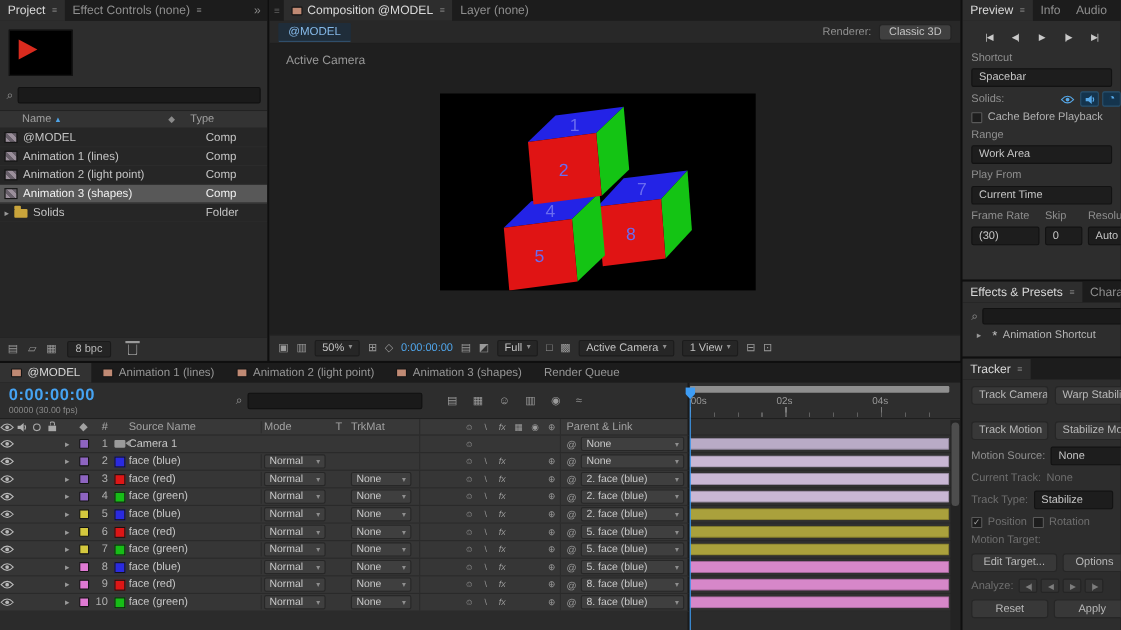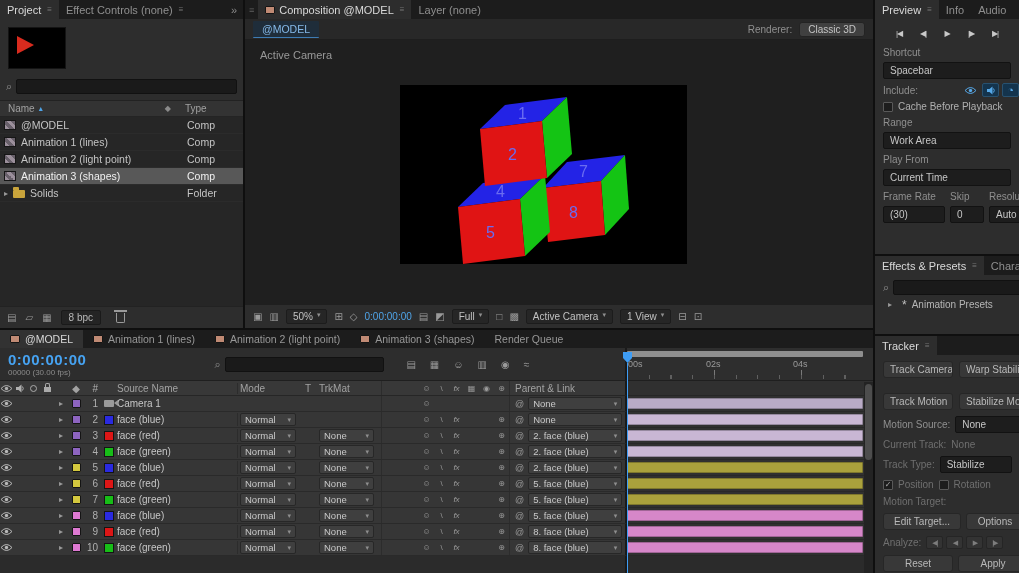--- a/index.html
+++ b/index.html
@@ -7,41 +7,41 @@
 body{background:#0f0f0f;font-family:"Liberation Sans","DejaVu Sans",sans-serif;font-size:11px;color:#b6b6b6}
 .app{display:flex;width:1019px;height:573px;gap:2px}
 .col-left{width:873px;display:flex;flex-direction:column;gap:2px}
 .col-right{flex:1;min-width:0;display:flex;flex-direction:column;gap:2px}
 .row-top{height:328px;display:flex;gap:2px}
 .panel{background:#2d2d2d;display:flex;flex-direction:column;overflow:hidden;min-width:0;min-height:0}
 .p-project{width:243px}
 .p-comp{flex:1}
 .p-timeline{flex:1;position:relative}
 .p-preview{height:254px}
-.p-fx{height:78px}
+.p-fx{height:68px}
 .p-tracker{flex:1}
 
 .tabbar{height:19px;min-height:19px;background:#1c1c1c;display:flex;align-items:stretch;color:#8f8f8f;font-size:11px;overflow:hidden;white-space:nowrap}
 .tab{display:flex;align-items:center;gap:4px;padding:0 7px;white-space:nowrap}
 .tab.on{background:#2d2d2d;color:#d9d9d9}
 .mglyph{font-size:8px;color:#777;margin-left:2px}
 .grip{display:flex;align-items:center;padding:0 4px;color:#606060;font-size:9px}
 .ovf{margin-left:auto;display:flex;align-items:center;padding:0 6px;color:#8a8a8a}
 .tab-icon{width:10px;height:8px;background:#c08a74;border:1px solid #141414;border-radius:1px;flex:none}
 
 .proj-info{display:flex;gap:8px;padding:8px 8px 6px 8px}
 .thumb{width:58px;height:42px;background:#000;border:1px solid #141414;position:relative;flex:none}
 .thumb-shape{position:absolute;left:8px;top:8px;width:0;height:0;border-left:17px solid #d92b1e;border-top:9px solid transparent;border-bottom:9px solid transparent}
 .proj-title{color:#dcdcdc;font-size:11px;margin-bottom:3px;white-space:nowrap}
 .proj-title .caret{font-size:8px;color:#9a9a9a}
 .proj-line{color:#9f9f9f;font-size:10px;line-height:13px;white-space:nowrap}
 .proj-search{display:flex;align-items:center;gap:4px;padding:4px 6px 6px 6px;border-bottom:1px solid #222}
 .mag{color:#8f8f8f;font-size:11px}
 .search-input{flex:1;height:15px;background:#1a1a1a;border:1px solid #111;border-radius:2px;color:#c8c8c8;font-size:10px;padding:0 4px;outline:none}
-.proj-thead{display:flex;align-items:center;height:16px;background:#333;border-bottom:1px solid #242424;color:#a0a0a0;font-size:10px;padding:0 8px}
+.proj-thead{display:flex;align-items:center;height:16px;background:#333;border-bottom:1px solid #242424;color:#a0a0a0;font-size:10px;padding:0 20px}
 .th-name{flex:none}
 .sort-arrow{color:#4fa4e8;font-size:8px;margin-left:4px}
 .th-spacer{flex:1}
 .th-diamond{color:#8a8a8a;font-size:8px;margin-right:14px}
 .th-type{width:50px}
 .proj-rows{flex:1;background:#262626;overflow:hidden}
 .prow{display:flex;align-items:center;height:17px;padding-left:4px;font-size:10.5px;color:#c4c4c4;border-bottom:1px solid #2b2b2b}
 .prow-twirl{width:9px;font-size:8px;color:#9a9a9a}
 .comp-icon{width:12px;height:10px;flex:none;margin-right:5px;border:1px solid #161616;background:linear-gradient(45deg,#9b8f9b 25%,#68606a 25% 50%,#9b8f9b 50% 75%,#68606a 75%)}
 .folder-icon{width:12px;height:8px;flex:none;margin-right:5px;background:#c9a43b;border-radius:1px;position:relative;margin-top:2px}
@@ -1010,21 +1010,21 @@
 
             <button class="tbtn">▶</button>
 
             <button class="tbtn">|▶</button>
 
             <button class="tbtn">▶|</button>
           </div>
         <div class="pv-label">Shortcut</div>
         <div class="sel">Spacebar</div>
         <div class="inc-row">
-          <span class="pv-label">Include:</span>
+          <span class="pv-label">Solids:</span>
           <span class="inc-icons">
             <span class="inc-ico">
               <svg width="13" height="9" viewBox="0 0 13 9">
                   <path d="M1 4.5 Q6.5 -1.5 12 4.5 Q6.5 10.5 1 4.5Z" fill="none" stroke="#56a8e8"></path>
                   <circle cx="6.5" cy="4.5" r="1.7" fill="#56a8e8"></circle>
                 </svg>
             </span>
             <span class="inc-ico hl">
               <svg width="10" height="9" viewBox="0 0 10 9">
                   <polygon points="1,3 3.5,3 6.5,0.5 6.5,8.5 3.5,6 1,6" fill="#56a8e8"></polygon>
@@ -1066,21 +1066,21 @@
         </div>
       </div>
       <div class="pv-body">
         <div class="proj-search" style="border:none;padding:0">
           <span class="mag">⌕</span>
           <input class="search-input" value="" style="">
         </div>
         <div class="trk-row">
           <span class="c-exp">▸</span>
           <span class="star-ico">*</span>
-          <span>Animation Presets</span>
+          <span>Animation Shortcut</span>
         </div>
       </div>
     </section>
 
     <section class="panel p-tracker">
       <div class="tabbar">
         <div class="tab on">
           <span>Tracker</span>
           <span class="mglyph">≡</span>
         </div>

